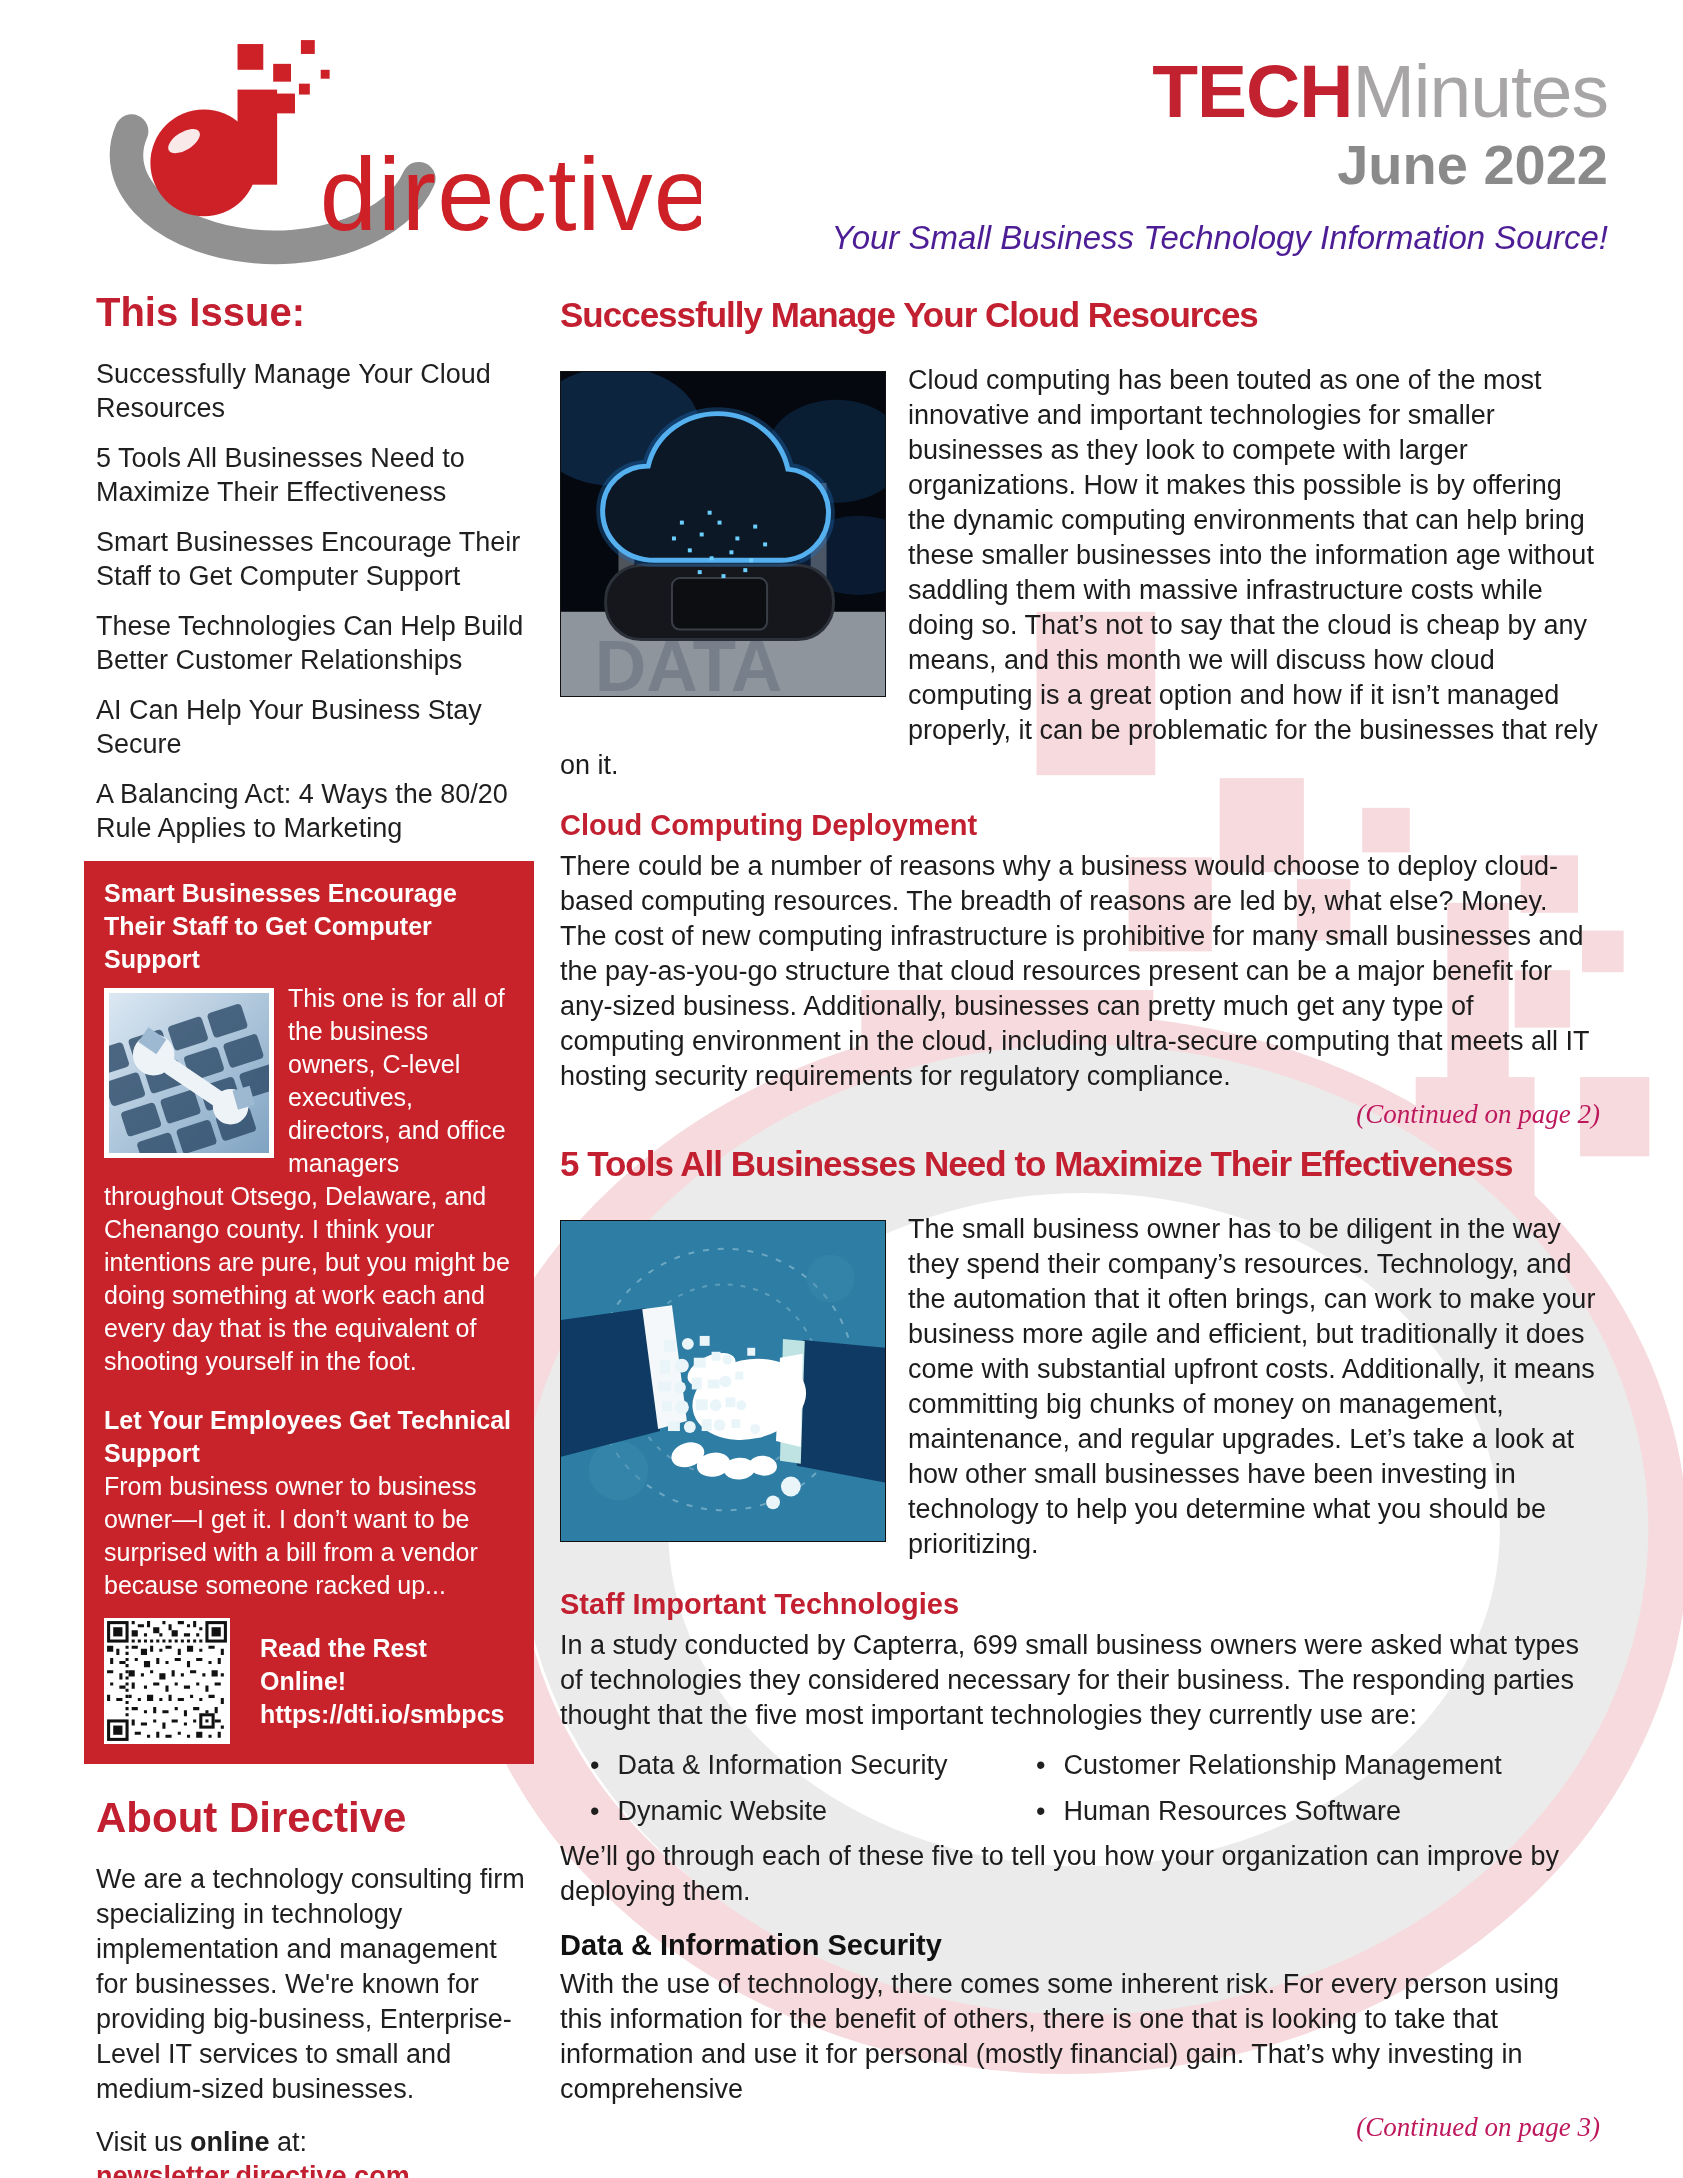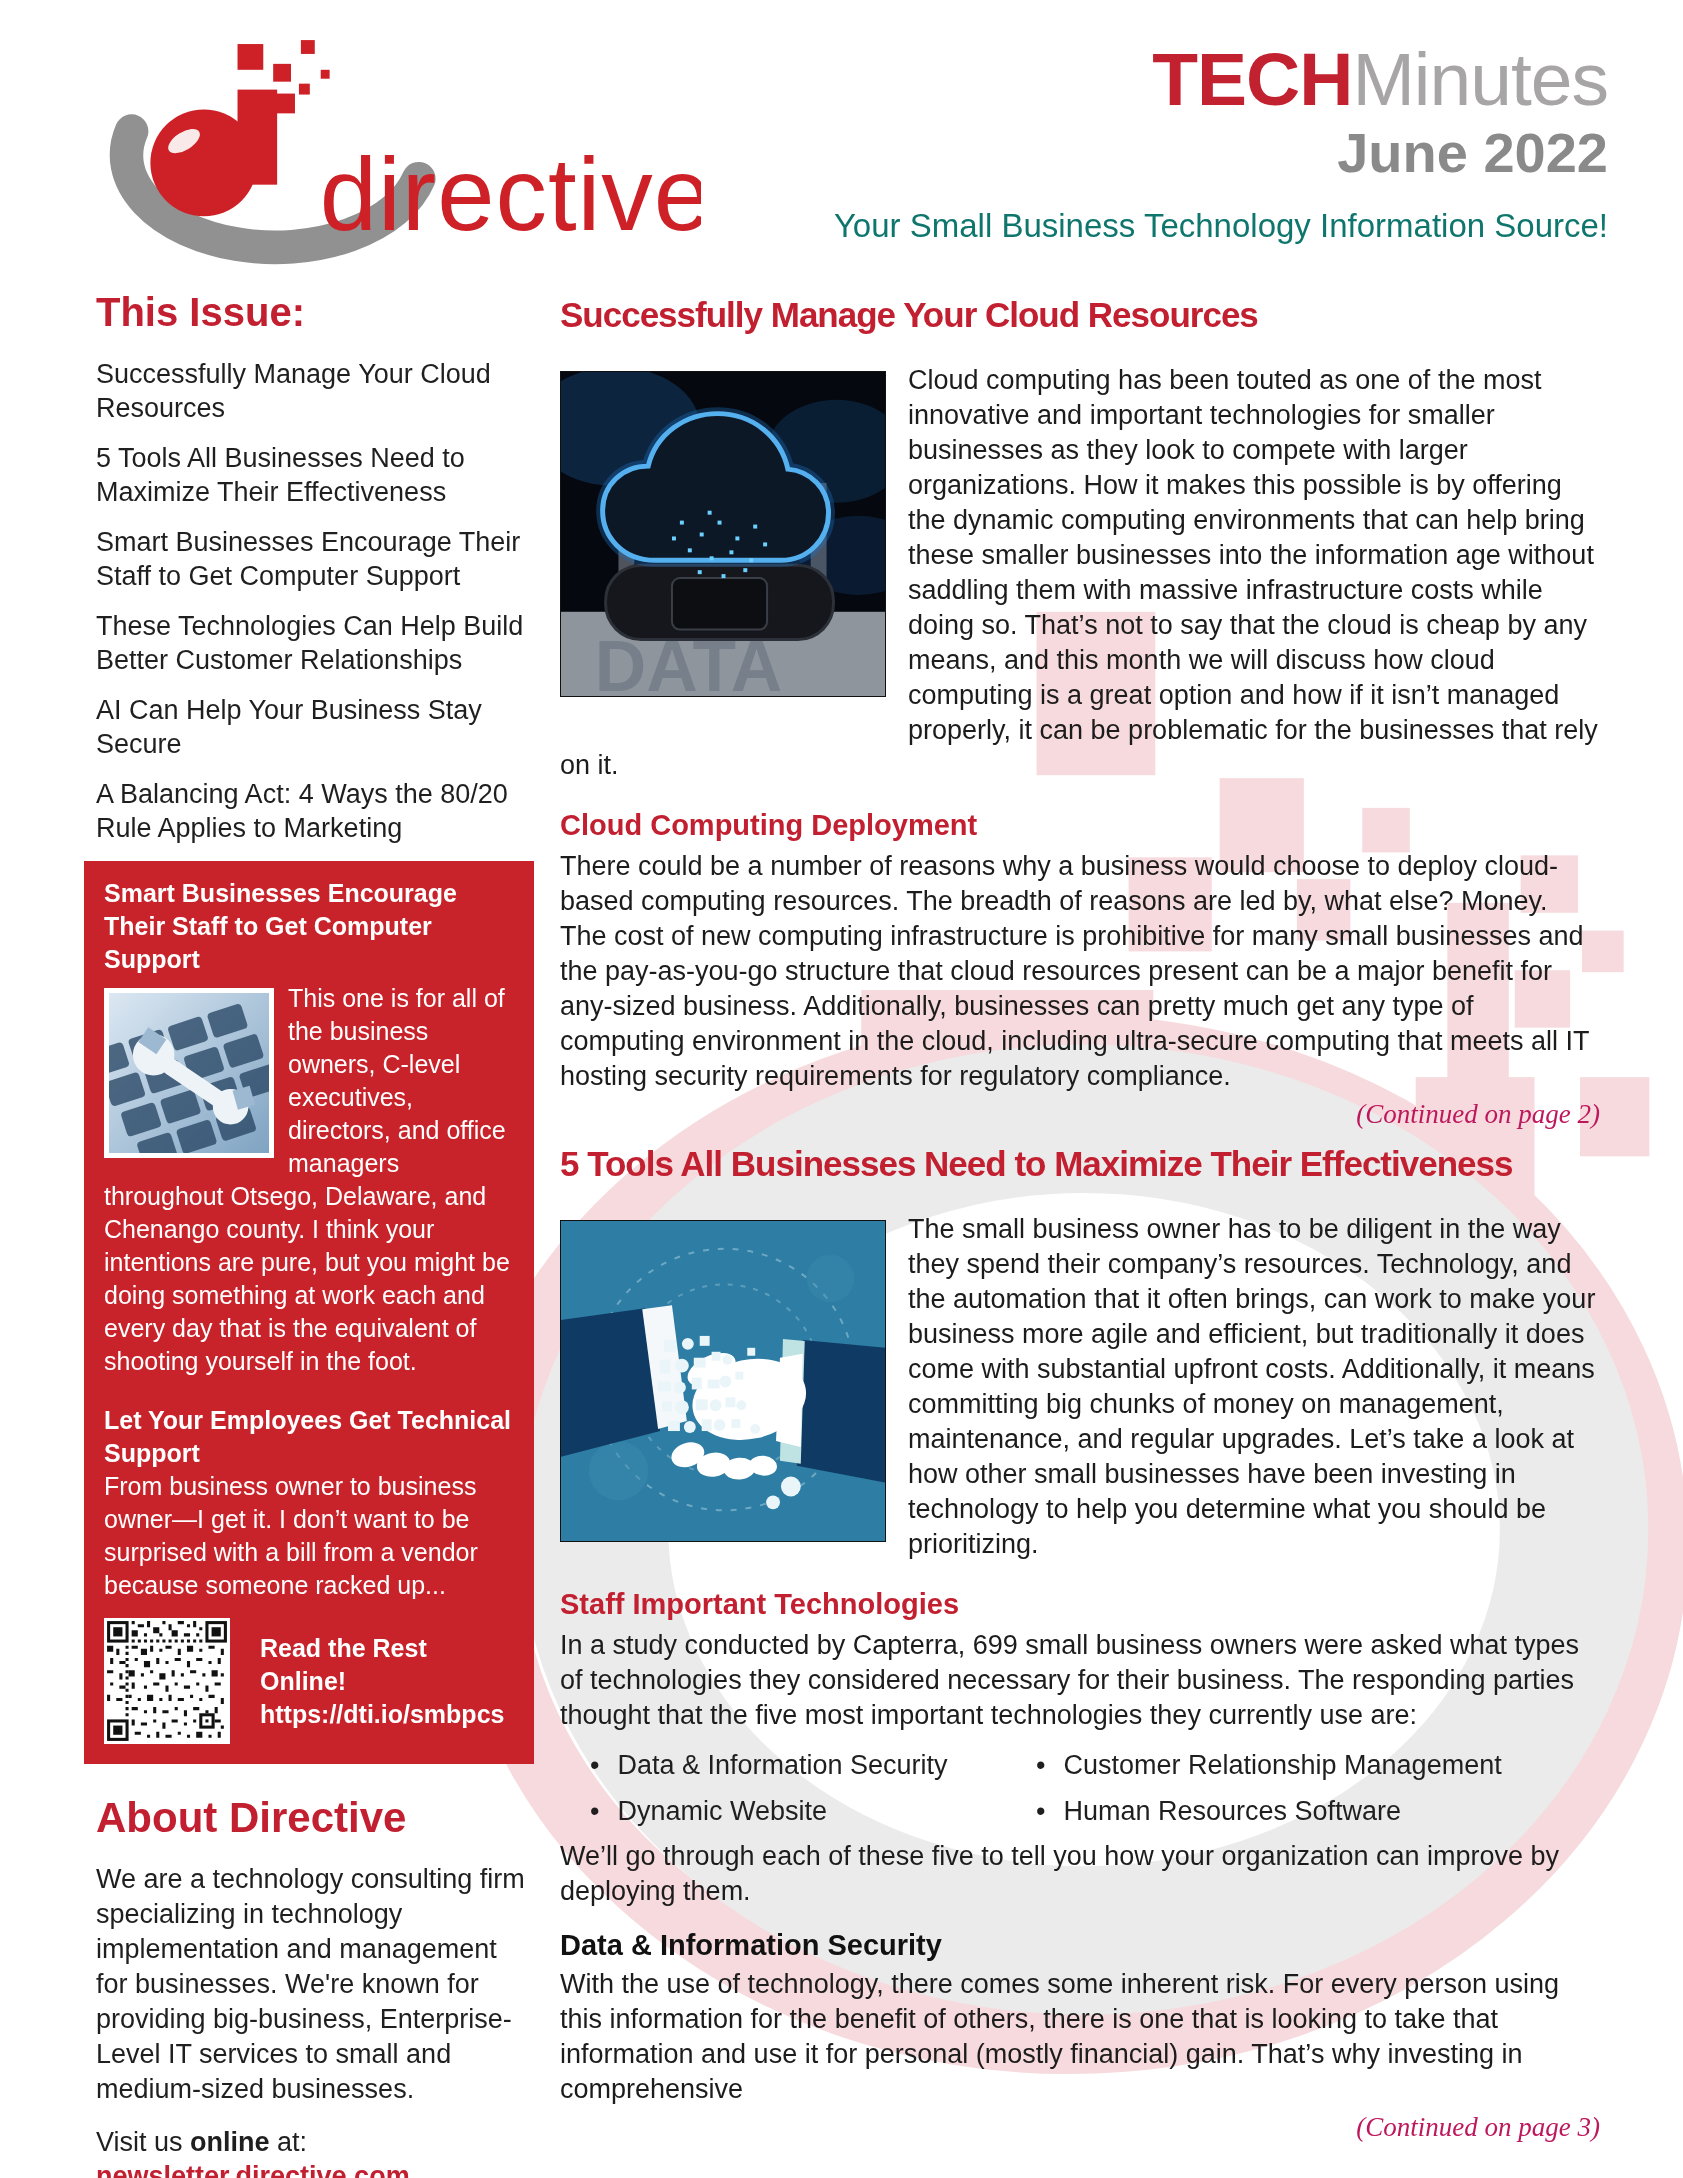--- a/index.html
+++ b/index.html
@@ -4,26 +4,26 @@
 <style>
   html,body{margin:0;padding:0;background:#ffffff;}
   .page{position:relative;width:1683px;height:2178px;background:#fff;overflow:hidden;
         font-family:"Liberation Sans",sans-serif;color:#1f1f1f;}
   .layer{position:absolute;inset:0;}
   #watermark{z-index:0;}
   .content{z-index:1;}
 
   
   .logo{position:absolute;left:87px;top:32px;}
-  .masthead{position:absolute;right:75px;top:44px;text-align:right;}
+  .masthead{position:absolute;right:75px;top:56px;text-align:right;}
   .mast-line1{font-size:75px;line-height:71px;letter-spacing:-1px;}
   .mast-tech{font-weight:bold;color:#c2212f;}
   .mast-minutes{color:#a7a5a6;font-weight:normal;}
   .mast-date{font-size:56px;line-height:59px;font-weight:bold;color:#8a8a8a;margin-top:8px;text-align:right;}
-  .tagline{font-size:33px;line-height:36px;color:#0f766e;margin-top:26px;}
+  .tagline{font-size:33px;line-height:36px;font-style:italic;color:#4c1d95;margin-top:26px;}
 
   
   .leftcol{position:absolute;left:84px;top:289px;width:450px;}
   .maincol{position:absolute;left:560px;top:293px;width:1040px;}
 
   
   .issue-head{font-size:40px;line-height:46px;font-weight:bold;color:#c22030;margin:0 0 22px 0;padding-left:12px;}
   .toc{list-style:none;margin:0;padding:0 0 0 12px;}
   .toc li{font-size:27px;line-height:34px;margin-bottom:16px;color:#1f1f1f;}
 

